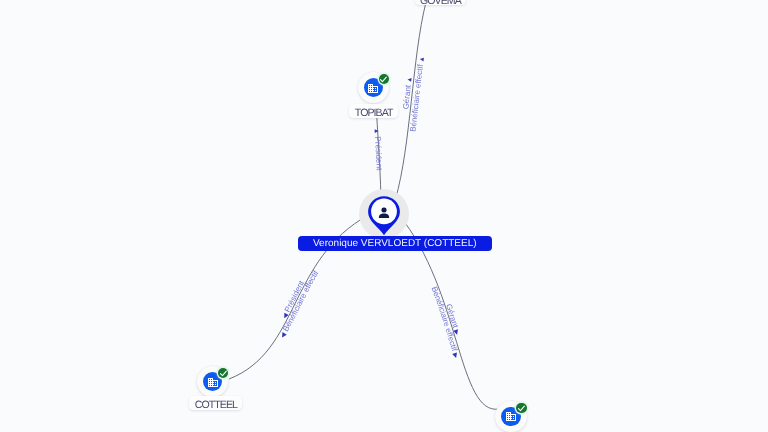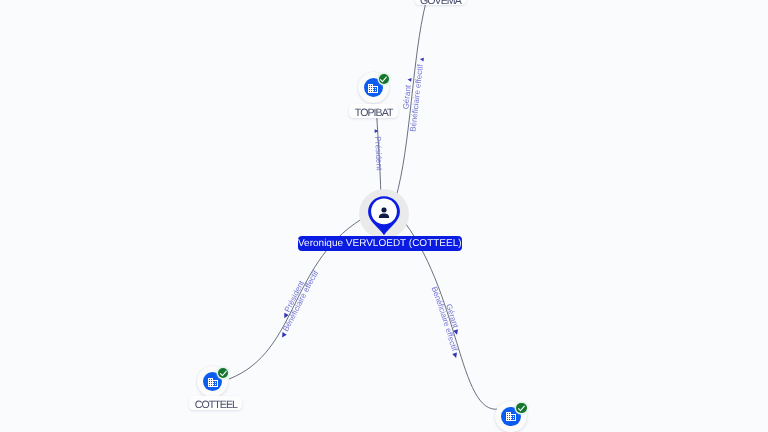--- a/index.html
+++ b/index.html
@@ -20,21 +20,21 @@
   background:#15752f;display:flex;align-items:center;justify-content:center;
   box-shadow:0 0 0 1.4px #e4f5e9, 0 0 2.5px 0.6px rgba(180,235,200,.85);}
 .co-label{position:absolute;background:#fdfdfd;border-radius:4.5px;
   box-shadow:0 1px 2.5px rgba(40,50,90,.13);
   font-size:10.6px;letter-spacing:-0.95px;color:#474c6b;padding:3.3px 5px 0 5.5px;
   height:10.7px;line-height:13px;white-space:nowrap;}
 .pin-wrap{position:absolute;}
 .halo{position:absolute;border-radius:50%;
   background:radial-gradient(circle at 50% 50%, #eaeaeb 0%, #eaeaeb 72%, #ededee 86%, rgba(240,241,243,0) 100%);}
 .person-label{position:absolute;background:#0a1ce2;border-radius:4px;color:#f2f4ff;
-  font-size:10px;line-height:15px;height:15px;padding:0 0;white-space:nowrap;}
+  font-size:10px;line-height:15px;height:15px;padding:0 15px;white-space:nowrap;}
 </style>
 </head>
 <body>
 
 <div id="graph">
 
   <svg class="layer" viewBox="0 0 768 432">
     <defs>
       <path id="p-govema" d="M 426 2 C 411.9 58.6 411 145.1 395.5 199"></path>
       <path id="p-topibat" d="M 376.2 104 C 377.2 130 380 160 381 199"></path>

